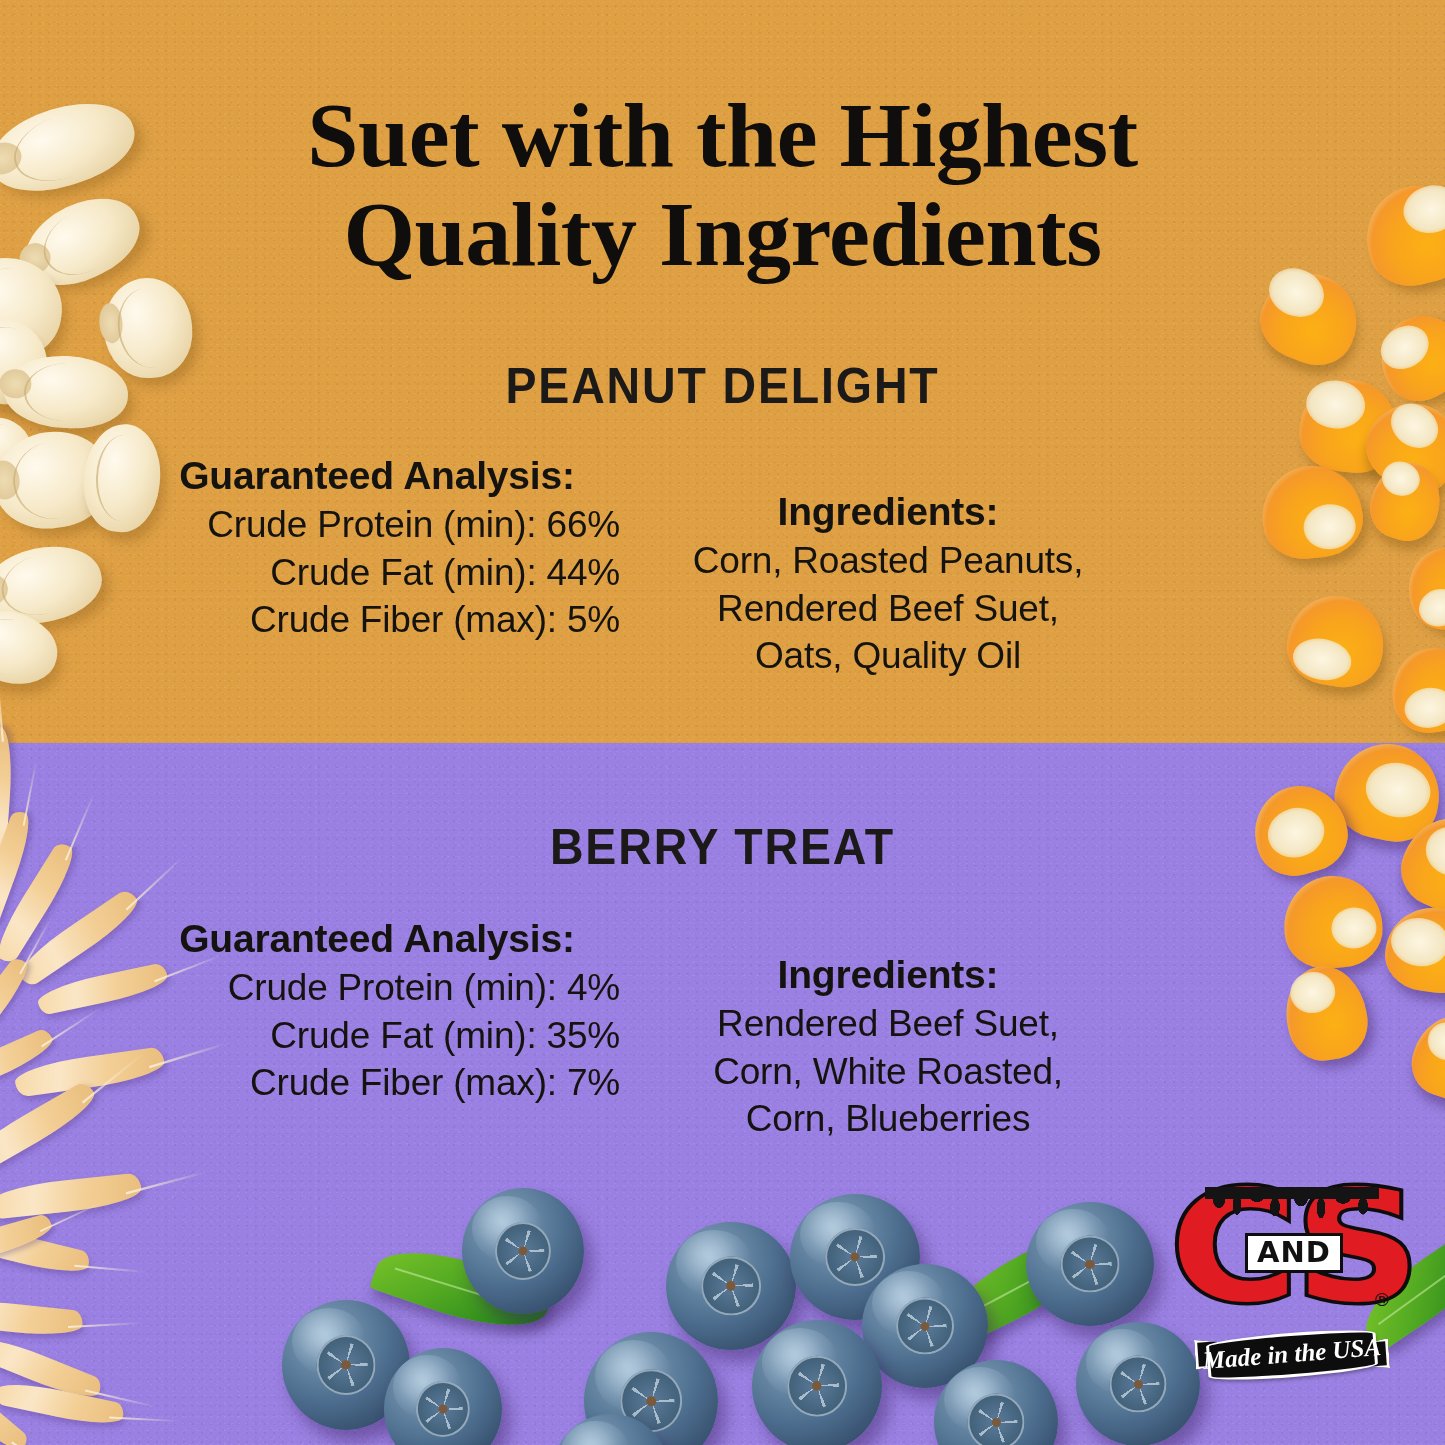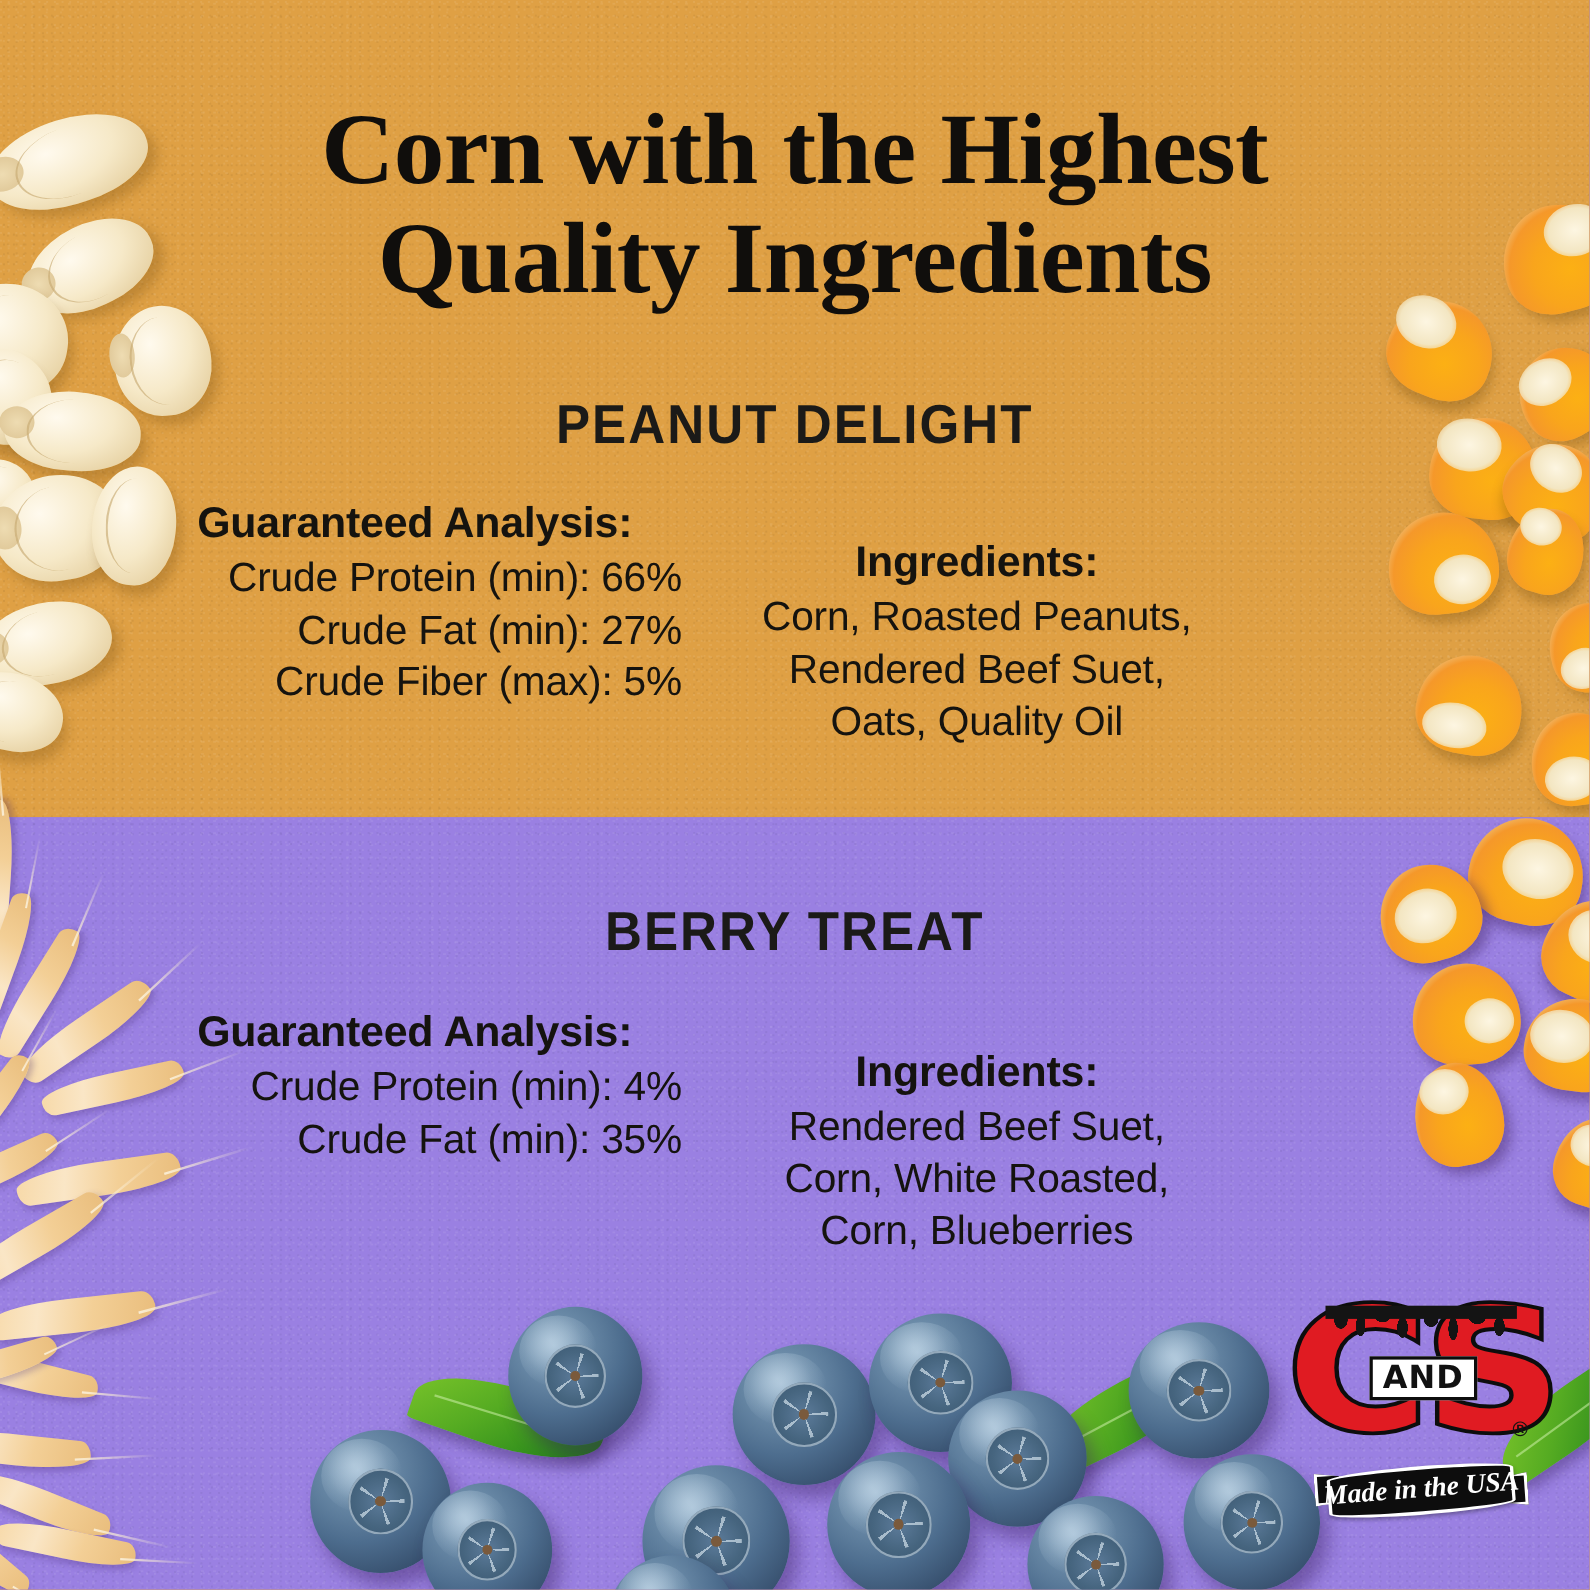--- a/index.html
+++ b/index.html
@@ -410,48 +410,49 @@
 <div class="bb" style="left:1076px; top:1322px; width:124px; height:124px; z-index:6;">
   <div class="bloom"></div>
   <div class="crown"></div>
 </div>
 <div class="bb" style="left:552px; top:1414px; width:118px; height:120px; z-index:7;">
   <div class="bloom"></div>
 
 </div>
 
 <div class="headline">
-  <span>Corn with the Highest</span>
+  <span>Suet with the Highest</span>
   <span>Quality Ingredients</span>
 </div>
 
 <div class="flavor-title" id="title-peanut">PEANUT DELIGHT</div>
 
 <div class="info-grid" id="info-peanut">
   <div class="col col-analysis">
     <h3>Guaranteed Analysis:</h3>
     <p>Crude Protein (min): 66%</p>
-    <p>Crude Fat (min): 27%</p>
+    <p>Crude Fat (min): 44%</p>
     <p>Crude Fiber (max): 5%</p>
   </div>
   <div class="col col-ingredients">
     <h3>Ingredients:</h3>
     <p>Corn, Roasted Peanuts,</p>
     <p>Rendered Beef Suet,</p>
     <p>Oats, Quality Oil</p>
   </div>
 </div>
 
 <div class="flavor-title" id="title-berry">BERRY TREAT</div>
 
 <div class="info-grid" id="info-berry">
   <div class="col col-analysis">
     <h3>Guaranteed Analysis:</h3>
     <p>Crude Protein (min): 4%</p>
     <p>Crude Fat (min): 35%</p>
+    <p>Crude Fiber (max): 7%</p>
   </div>
   <div class="col col-ingredients">
     <h3>Ingredients:</h3>
     <p>Rendered Beef Suet,</p>
     <p>Corn, White Roasted,</p>
     <p>Corn, Blueberries</p>
   </div>
 </div>
 
 <div id="logo">

